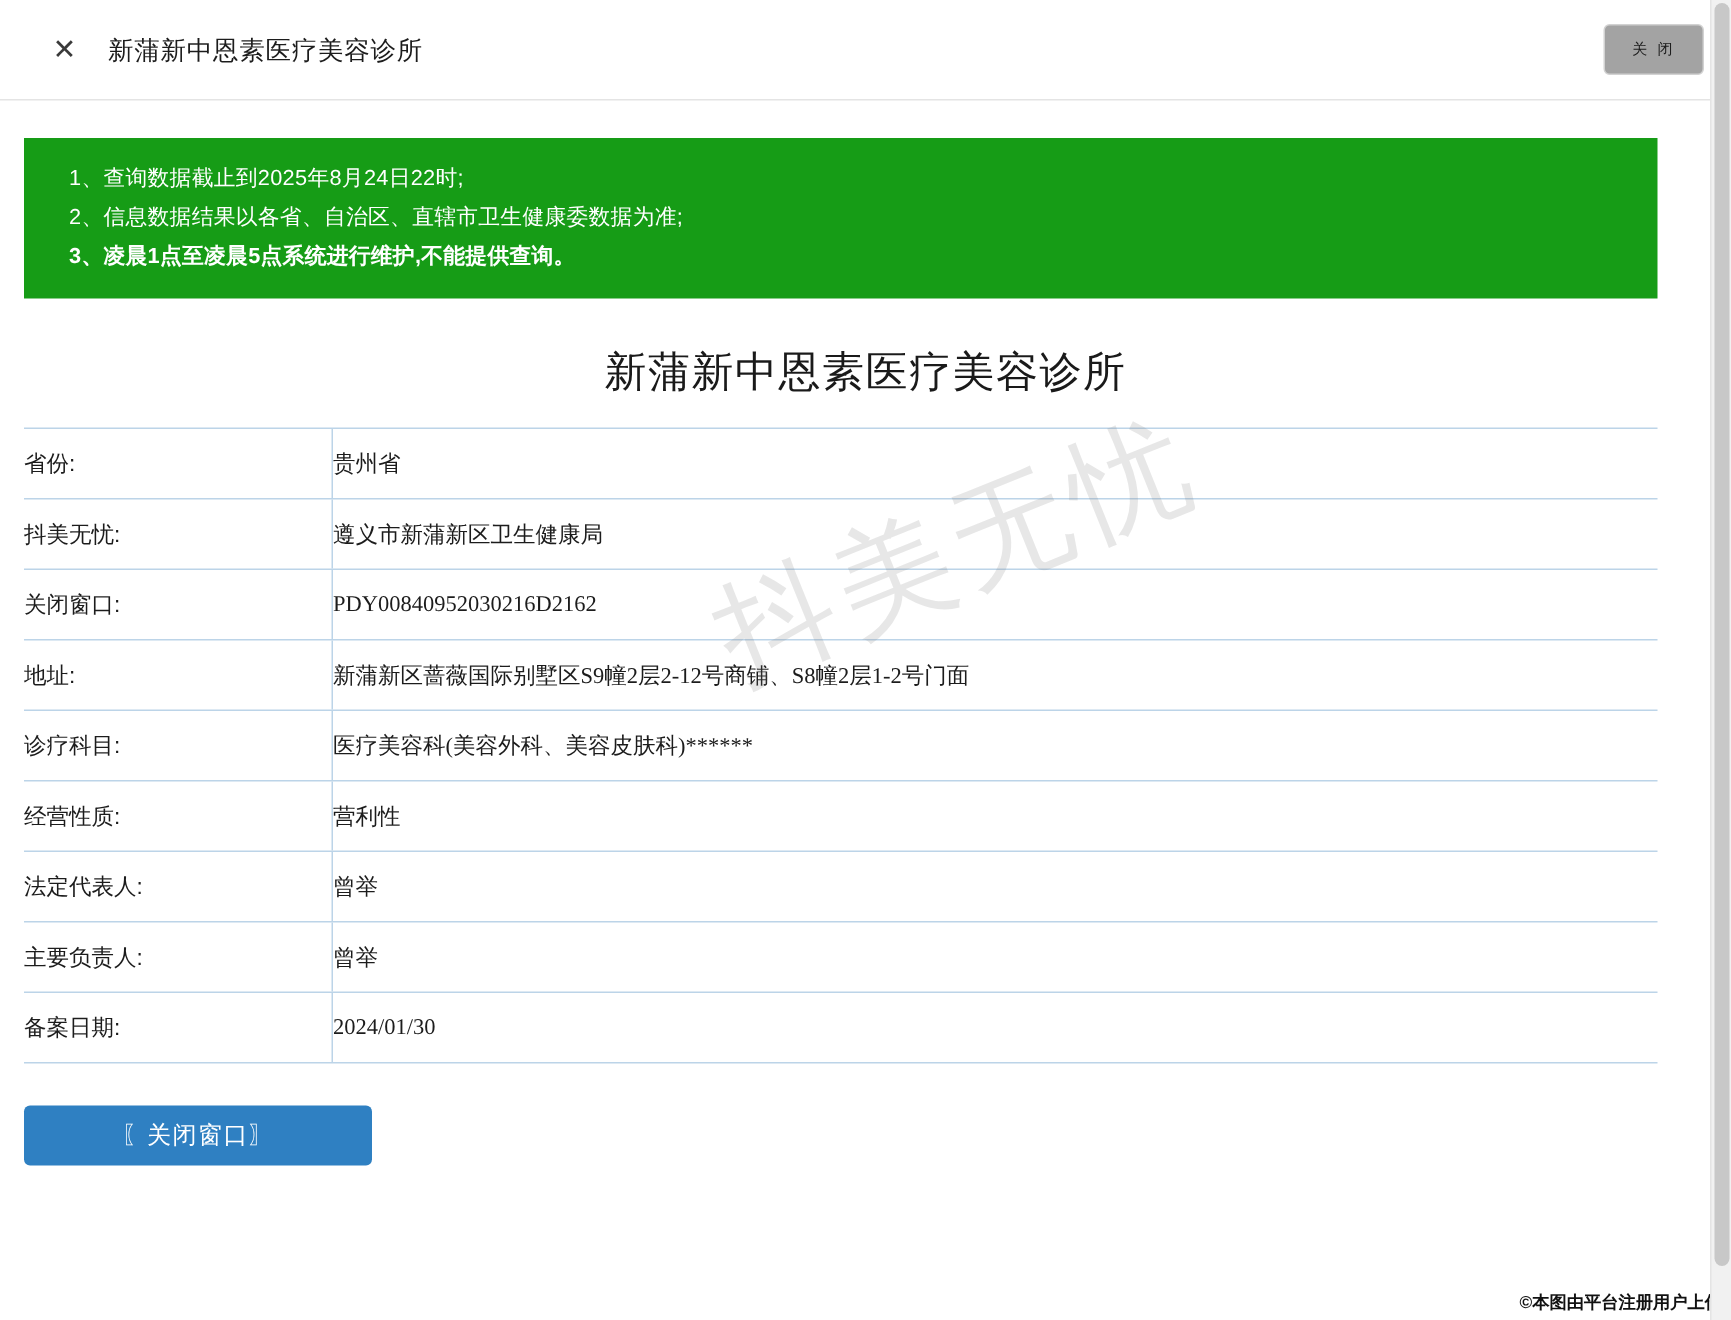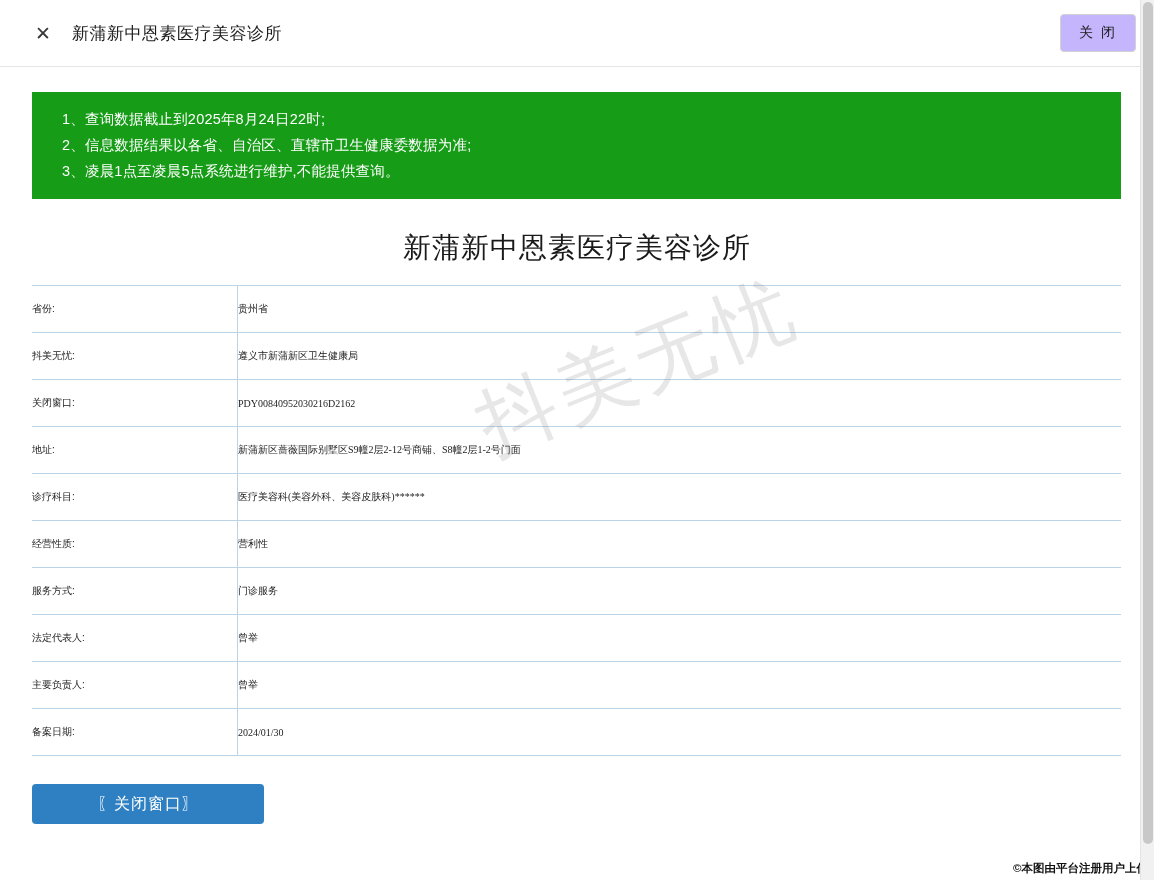--- a/index.html
+++ b/index.html
@@ -38,53 +38,53 @@
   .topbar-title {
     margin-left: 16px;
     font-size: 17px;
     color: #1c1c1c;
     letter-spacing: .5px;
   }
   .topbar-spacer { flex: 1 1 auto; }
   .close-btn {
     border: 1px solid #d2d2d2;
     border-radius: 4px;
-    background: #c4b5fd;
-    color: #1c1c1c;
-    font-size: 14px;
+    background: #a3a3a3;
+    color: #1c1c1c;
+    font-size: 10px;
     padding: 9px 18px;
     cursor: pointer;
     letter-spacing: 2px;
     font-family: "Liberation Sans", sans-serif;
   }
 
   
   .content {
     position: relative;
-    padding: 0 32px;
+    padding: 0 16px;
     box-sizing: border-box;
     width: 1154px;
   }
 
   
   .notice {
     margin-top: 25px;
     background: #169c16;
     color: #ffffff;
     padding: 14px 20px 15px 30px;
     box-sizing: border-box;
     width: 1089px;
   }
   .notice-line {
     font-size: 14.5px;
     line-height: 26px;
     letter-spacing: .2px;
     white-space: nowrap;
   }
-  .notice-line b { font-weight: normal; }
+  .notice-line b { font-weight: bold; }
 
   
   .doc-title {
     text-align: center;
     font-size: 28px;
     color: #1a1a1a;
     margin: 30px 0 18px 0;
     letter-spacing: 1px;
     font-family: "DejaVu Serif", "Liberation Serif", serif;
     font-weight: normal;
@@ -94,21 +94,21 @@
   table.info {
     width: 1089px;
     border-collapse: collapse;
     table-layout: fixed;
     position: relative;
     z-index: 2;
   }
   table.info td {
     border-bottom: 1px solid #bcd4e8;
     height: 46px;
-    font-size: 10px;
+    font-size: 15px;
     color: #1c1c1c;
     vertical-align: middle;
     padding: 0;
   }
   td.lbl {
     width: 205px;
     padding-left: 8px;
     color: #1c1c1c;
   }
   td.val {
@@ -228,24 +228,20 @@
         </tr>
         <tr>
           <td class="lbl">诊疗科目:</td>
           <td class="val">医疗美容科(美容外科、美容皮肤科)******</td>
         </tr>
         <tr>
           <td class="lbl">经营性质:</td>
           <td class="val">营利性</td>
         </tr>
         <tr>
-          <td class="lbl">服务方式:</td>
-          <td class="val">门诊服务</td>
-        </tr>
-        <tr>
           <td class="lbl">法定代表人:</td>
           <td class="val">曾举</td>
         </tr>
         <tr>
           <td class="lbl">主要负责人:</td>
           <td class="val">曾举</td>
         </tr>
         <tr>
           <td class="lbl">备案日期:</td>
           <td class="val">2024/01/30</td>

